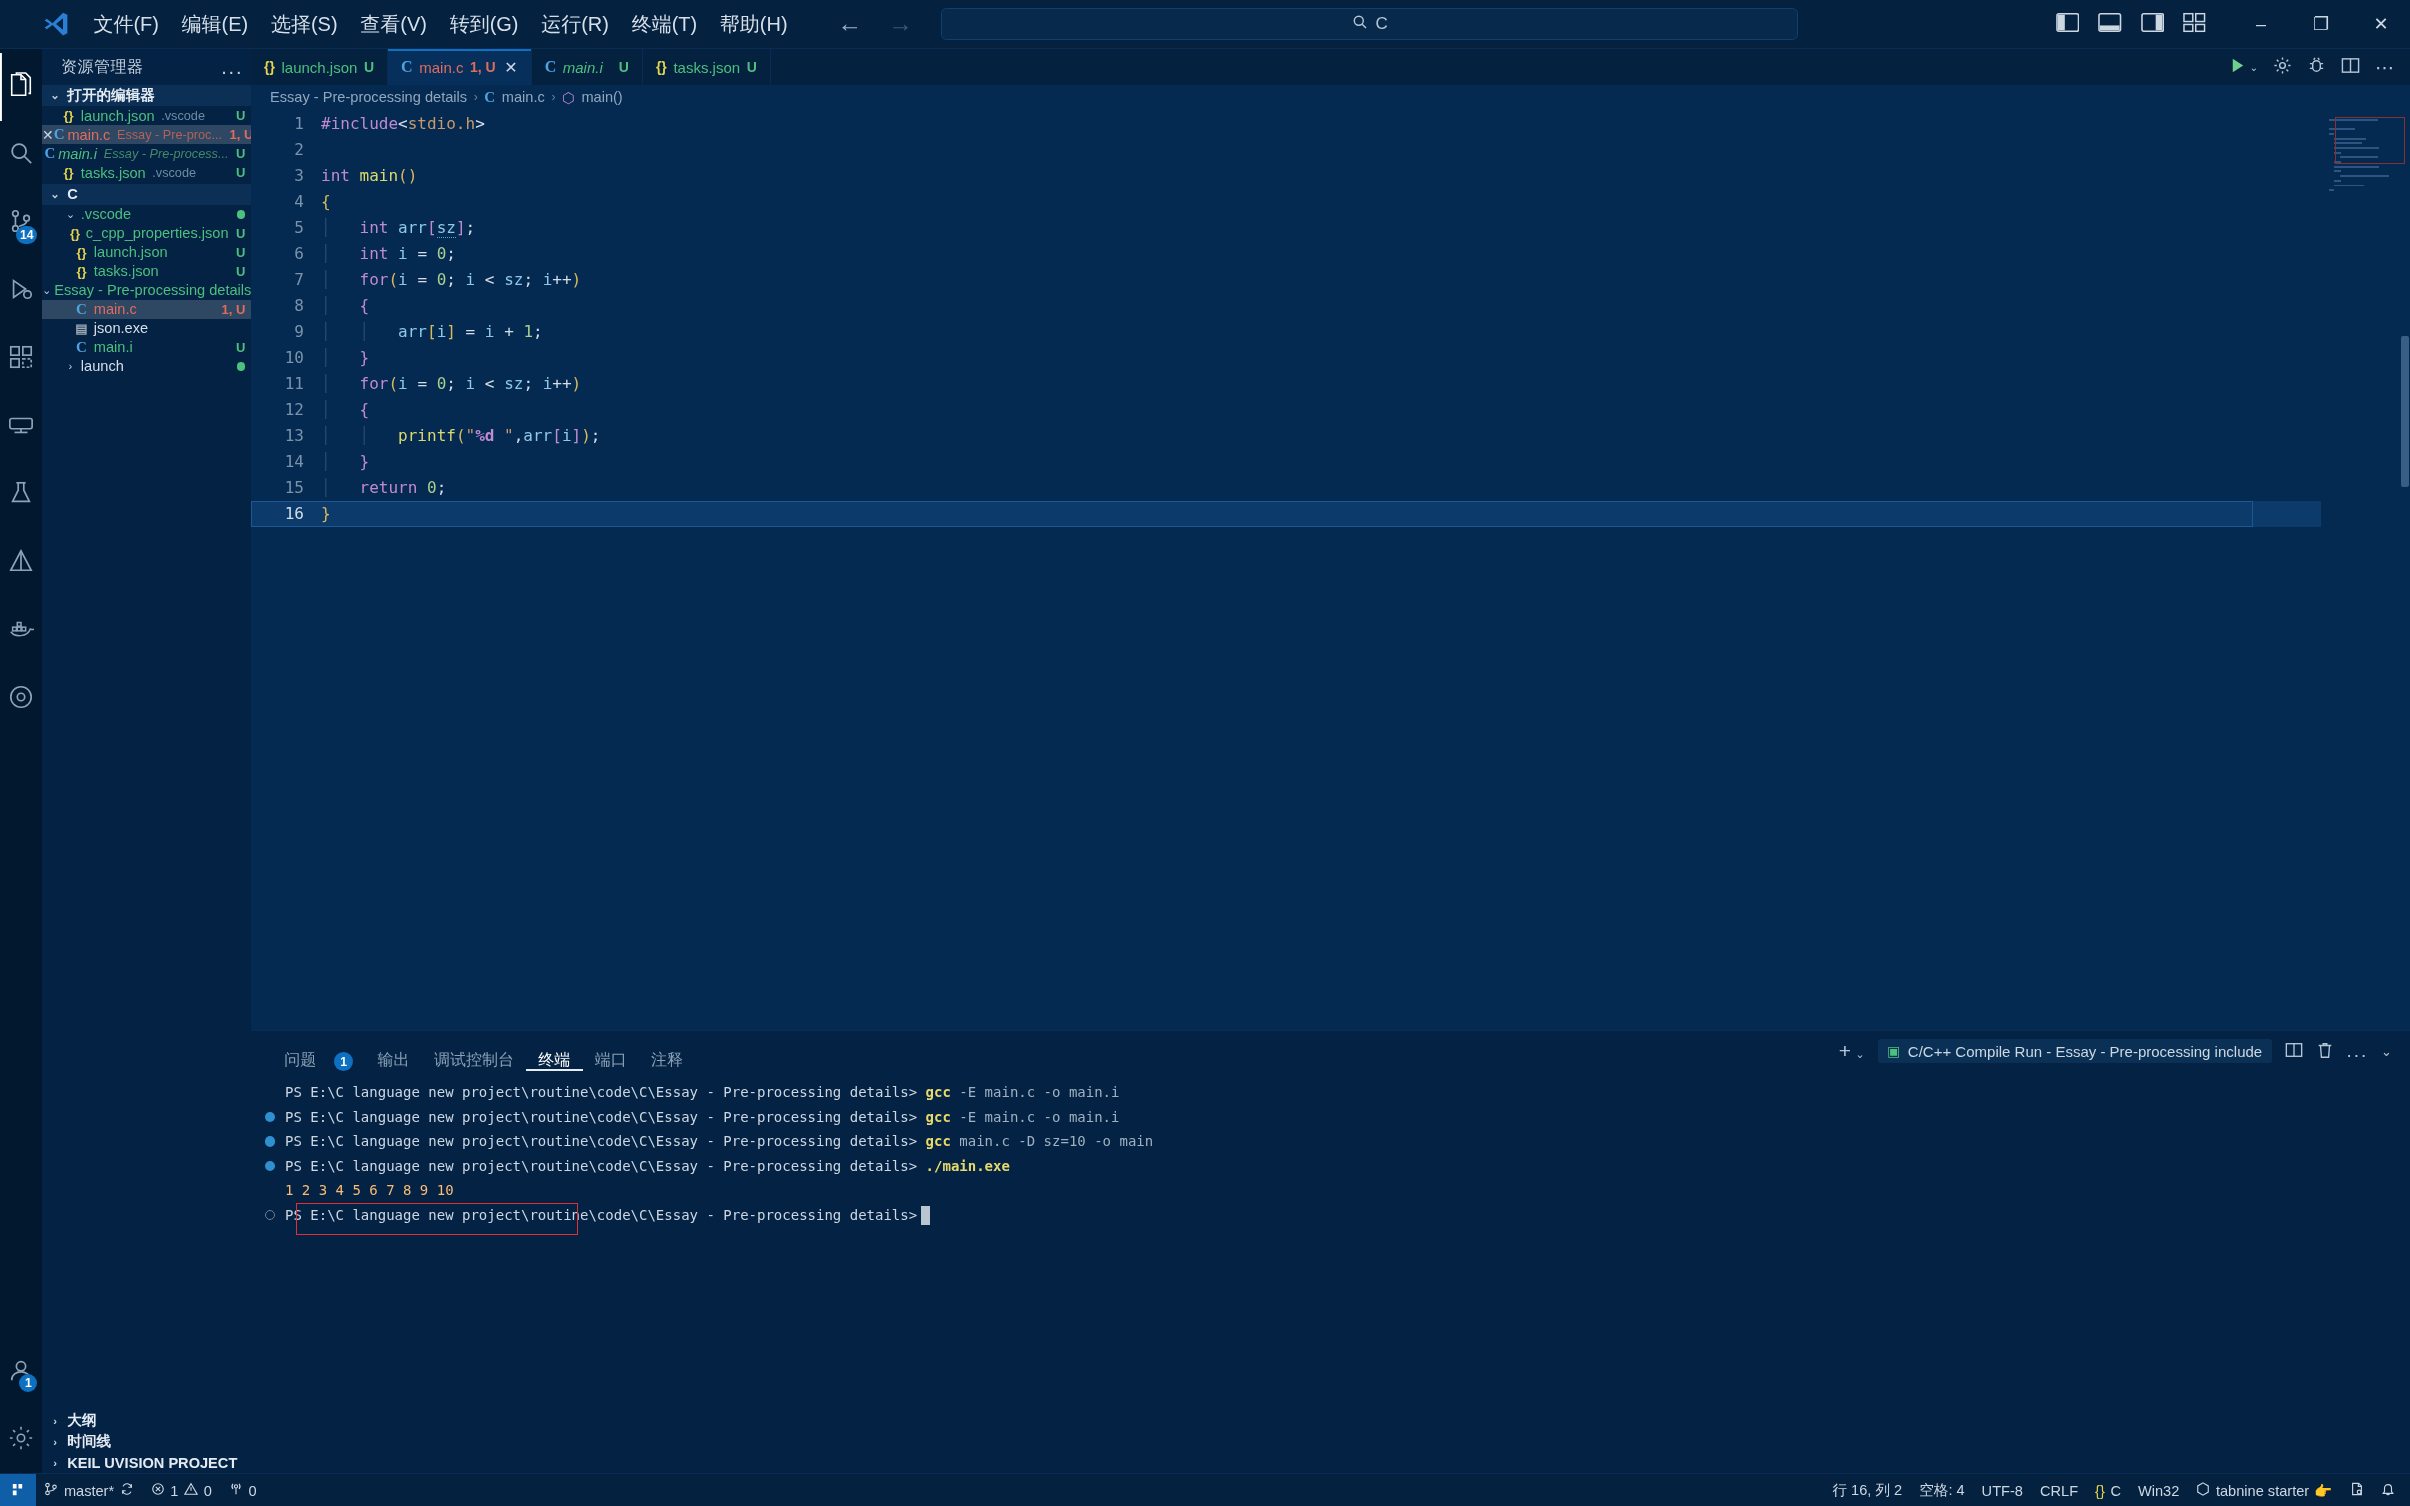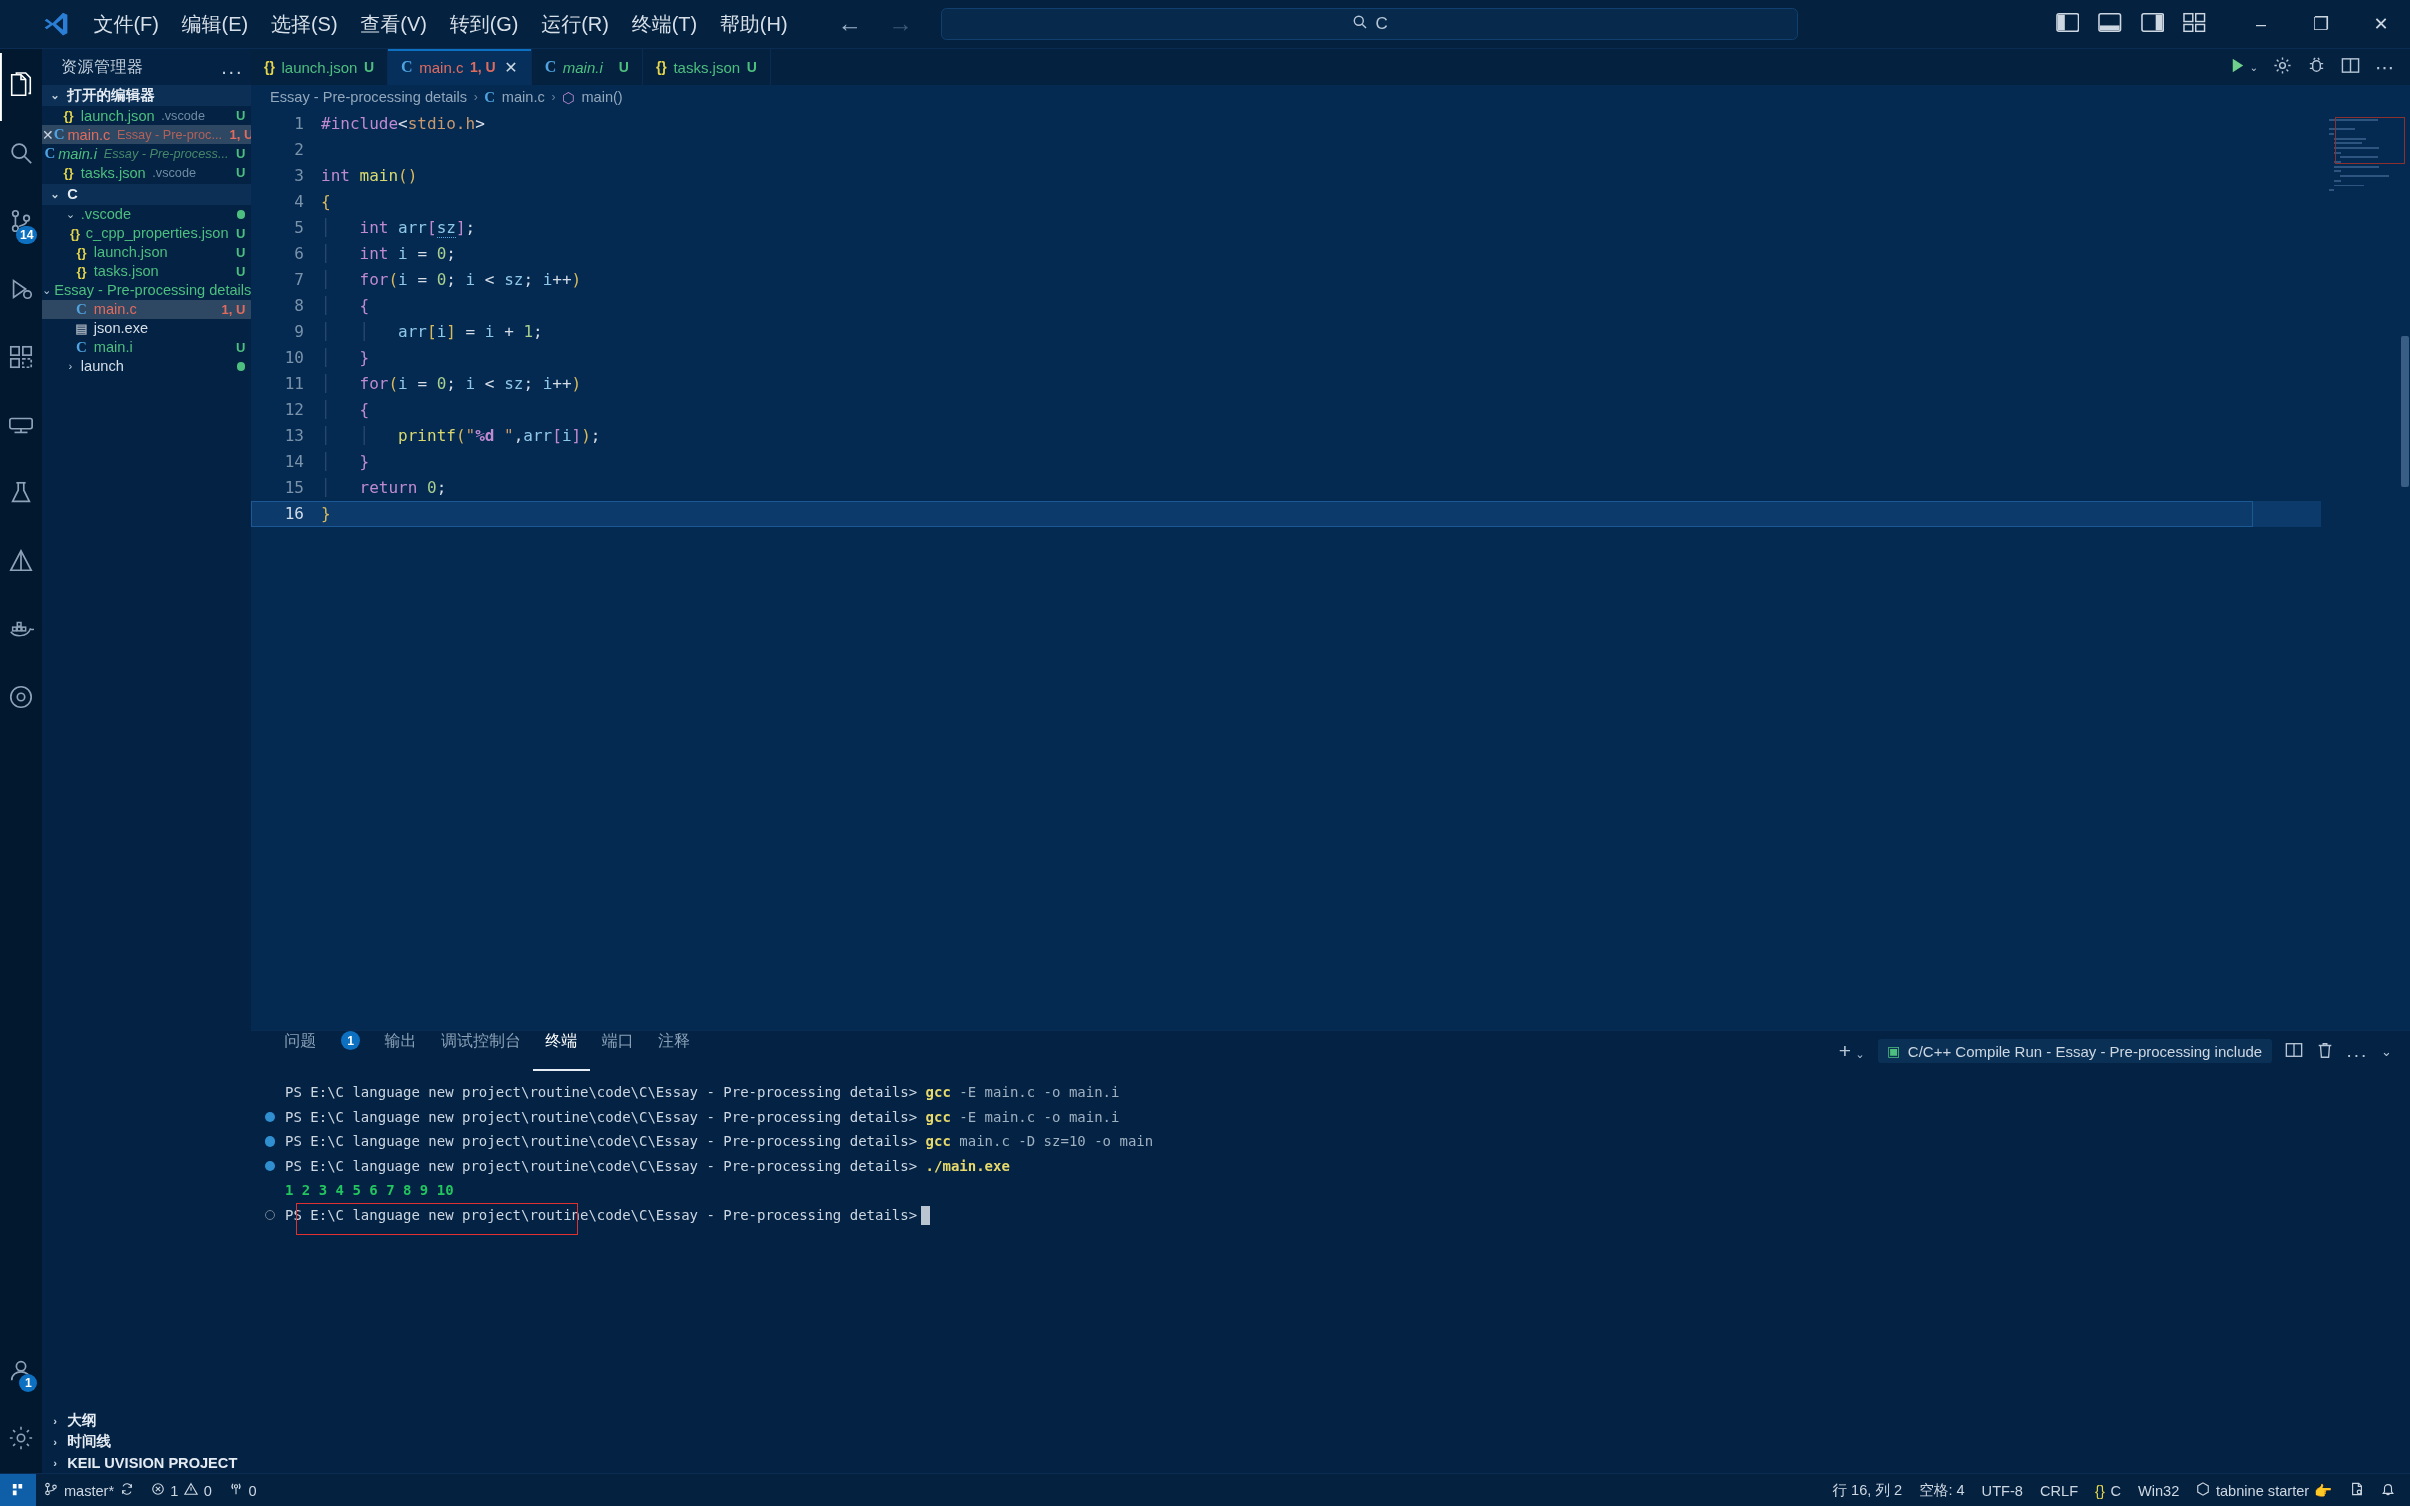--- a/index.html
+++ b/index.html
@@ -152,36 +152,36 @@
   .minimap { width: 90px; flex: 0 0 90px; position: relative; background: #042a52; }
   .mm-lines { position: absolute; top: 9.4px; left: 7.5px; display:flex; flex-direction:column; gap:2.8px;}
   .mm-l { height: 1.9px; background: #2d5580; }
   .mm-box { position:absolute; top: 7.5px; right: 5.6px; width: 70px; height: 47px; border: 0.9px solid #8b2f2f; }
   .scrollbar-v { position: absolute; right: 0; top: 0; width: 13px; height: 100%; }
   .sb-thumb { position:absolute; right:1.9px; top: 226px; width: 8.5px; height: 151px; background: #3a5d85; border-radius: 1.9px;}
 
   
   .panel { height: 443px; flex: 0 0 443px; display: flex; flex-direction: column; background: #032244; border-top: 0.9px solid #0a2c52;}
   .panel-head { height: 40px; flex: 0 0 40px; display: flex; align-items: center; padding-left: 21px; }
-  .ptab { font-size: 16px; color: #8aa0b6; padding: 0 12.2px; height: 40px; display:flex; align-items:flex-start; gap: 25px; position: relative;}
+  .ptab { font-size: 16px; color: #8aa0b6; padding: 0 12.2px; height: 40px; display:flex; align-items:flex-end; gap: 18px; position: relative;}
   .ptab.active { color: #ffffff; box-shadow: inset 0 -1.9px 0 #e6edf4; }
   .pbadge { background:#0e70c0; color:#fff; border-radius:9.4px; min-width:19px; height:19px; font-size:12.2px; display:flex;align-items:center;justify-content:center; padding:0 4.7px; font-weight:600;}
   .panel-actions { margin-left: auto; display: flex; align-items: center; gap: 13px; padding-right: 19px; font-size: 15px; color:#b7c6d6;}
   .panel-actions svg { width: 18px; height: 18px; }
   .term-sel { display:flex; align-items:center; gap:7.5px; font-size:15px; color:#cdd7e2; background:#0b3055; padding: 3.8px 9.4px; border-radius:2.8px;}
   .term-sel .ti { color:#4dbf7e; font-size: 14px;}
   .terminal { flex: 1; padding: 9.4px 0 0 0; font-family: "DejaVu Sans Mono", monospace; font-size: 14px; line-height: 24.5px; overflow:hidden; position:relative;}
   .tline { display: flex; align-items: center; height: 24.5px; padding-left: 34px; position: relative; white-space: pre; }
   .tmark { position: absolute; left: 14px; width: 10.4px; height: 10.4px; border-radius: 50%; }
   .tmark.blue { background: #2f8fd0; }
   .tmark.hollow { border: 1.9px solid #5f7race; border: 1.9px solid #6d7f91; }
   .t-path { color: #cdd7e2; }
   .t-cmd { color: #e8d96b; font-weight: bold; }
   .t-flag { color: #9fb0c0; }
-  .t-out { color: #22c55e; font-weight: bold;}
+  .t-out { color: #fdba74; font-weight: normal;}
   .outbox { position: absolute; left: 45px; top: 132px; width: 282px; height: 32px; border: 1.9px solid #e03030; }
   .cursor { display:inline-block; width: 9.4px; height: 19px; background: #b9c6d2; vertical-align: middle; margin-left: 3.8px;}
 
   
   .statusbar {
     height: 34px; flex: 0 0 34px; background: #04213f; display: flex; align-items: center;
     font-size: 14.6px; color: #cdd7e2; border-top: 0.9px solid #0a2c52;
   }
   .st { display: flex; align-items: center; gap: 5.6px; padding: 0 8.5px; height: 34px; white-space: nowrap;}
   .st.remote { background: #0e5ea8; color:#fff; padding: 0 10.4px; }

